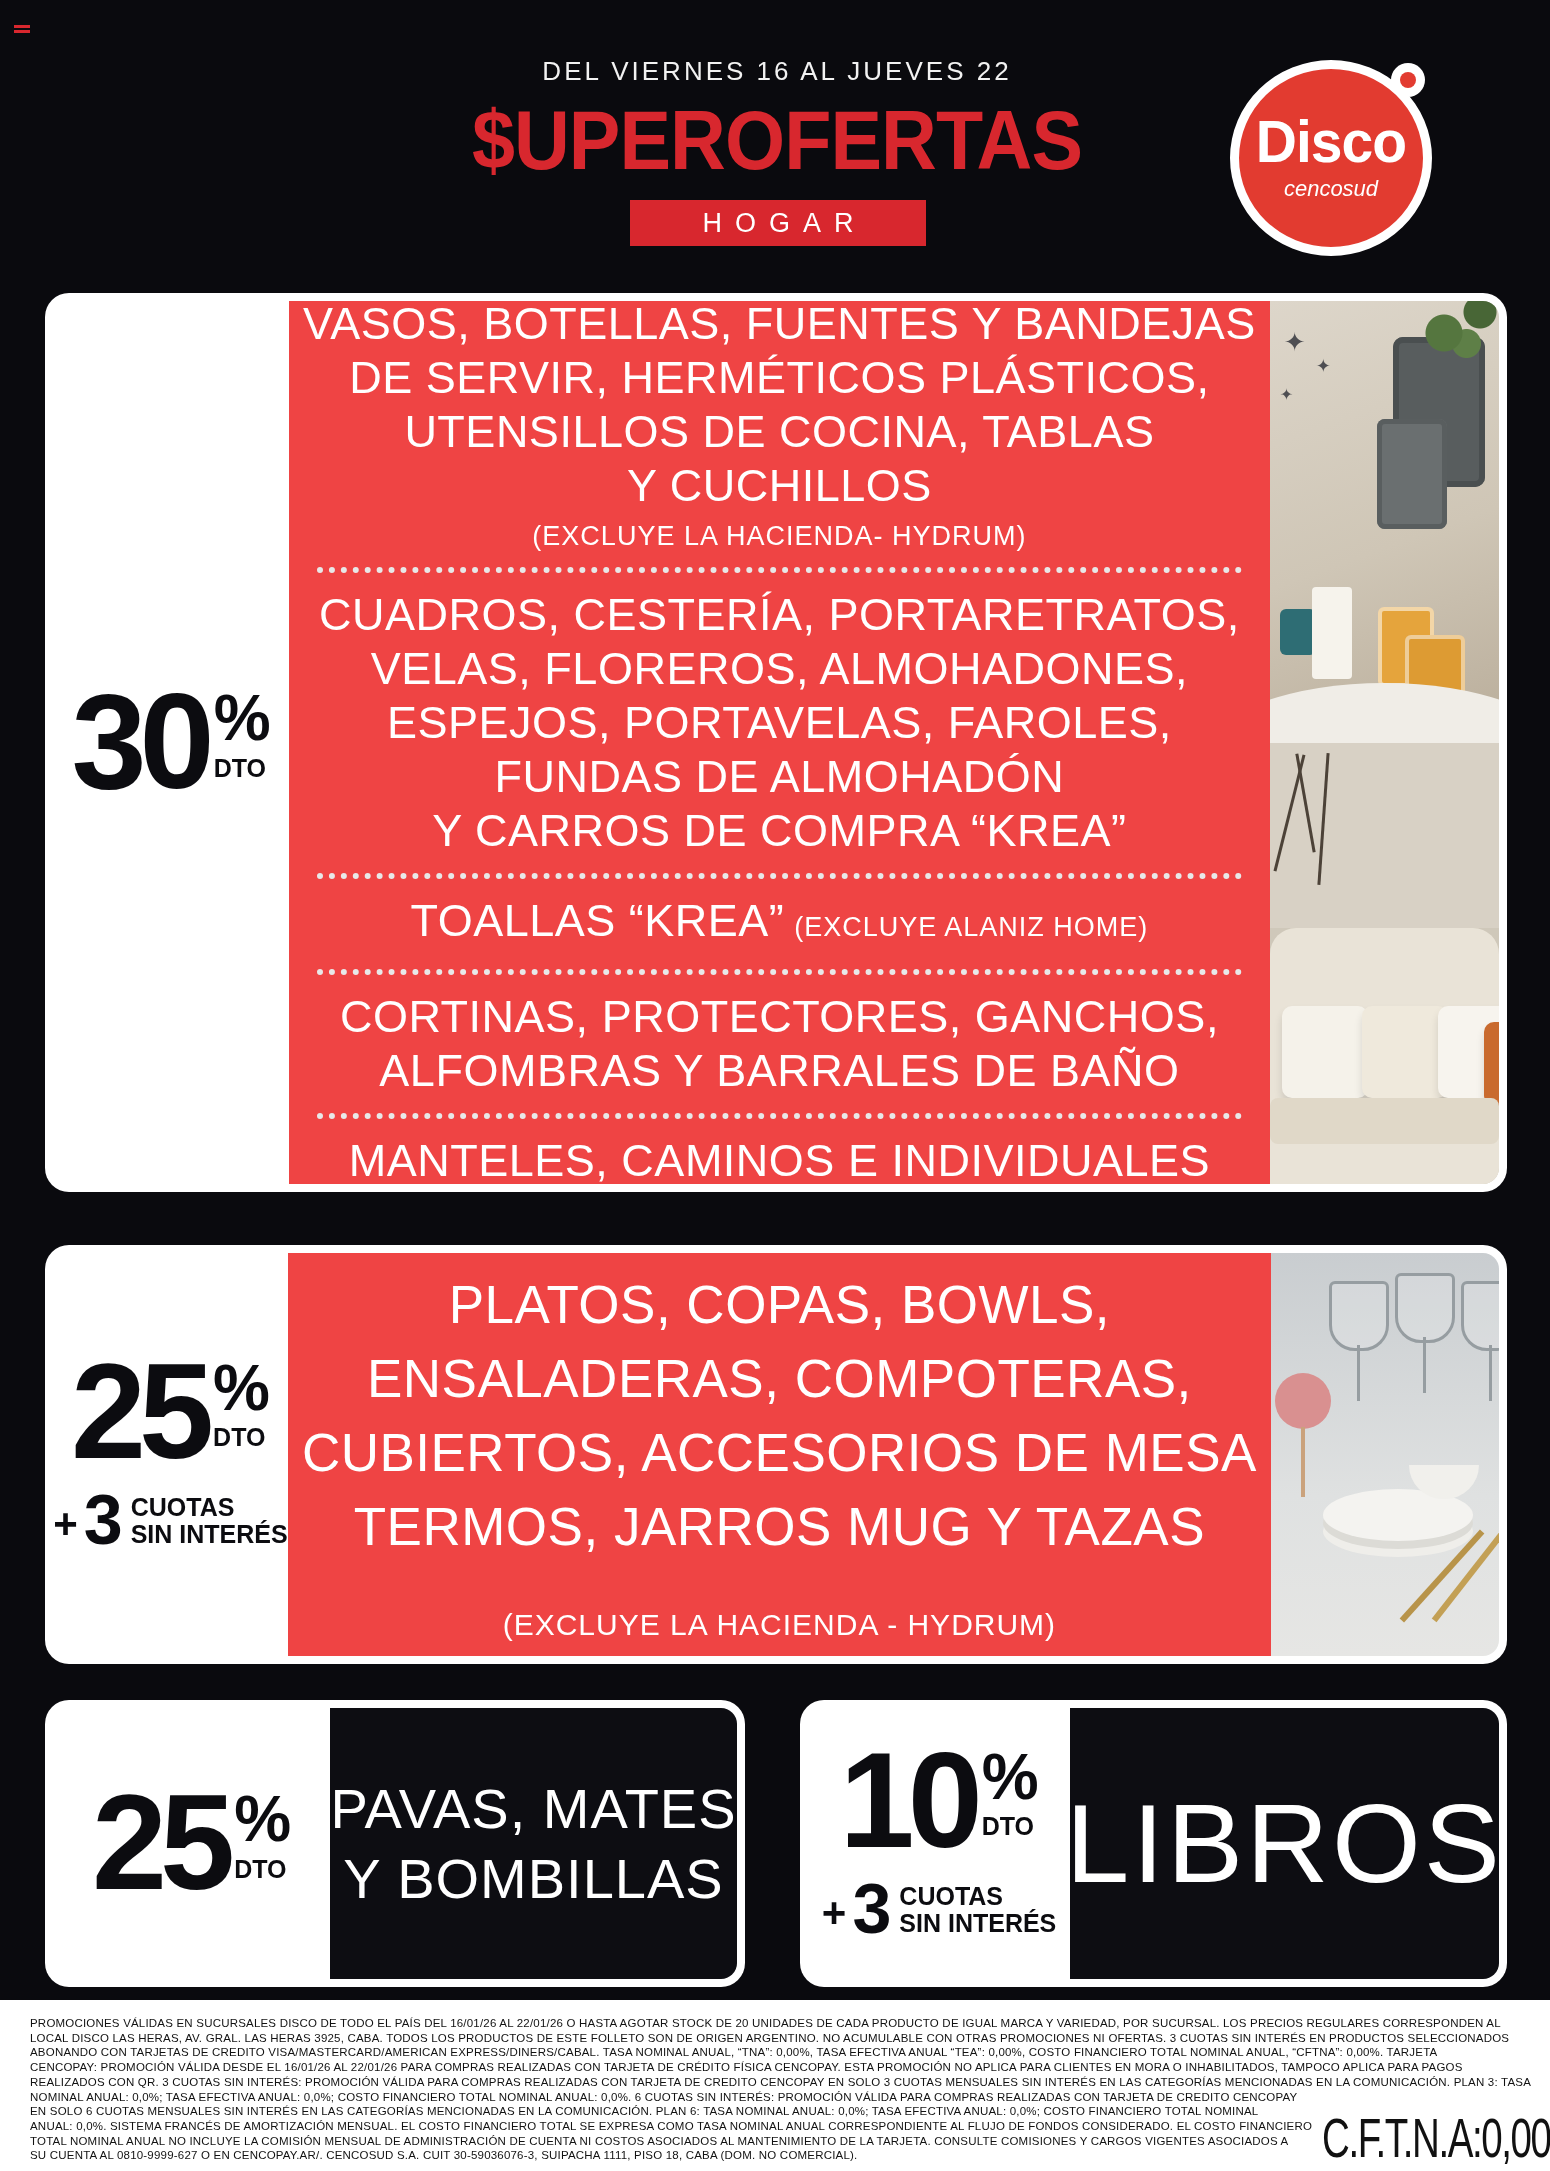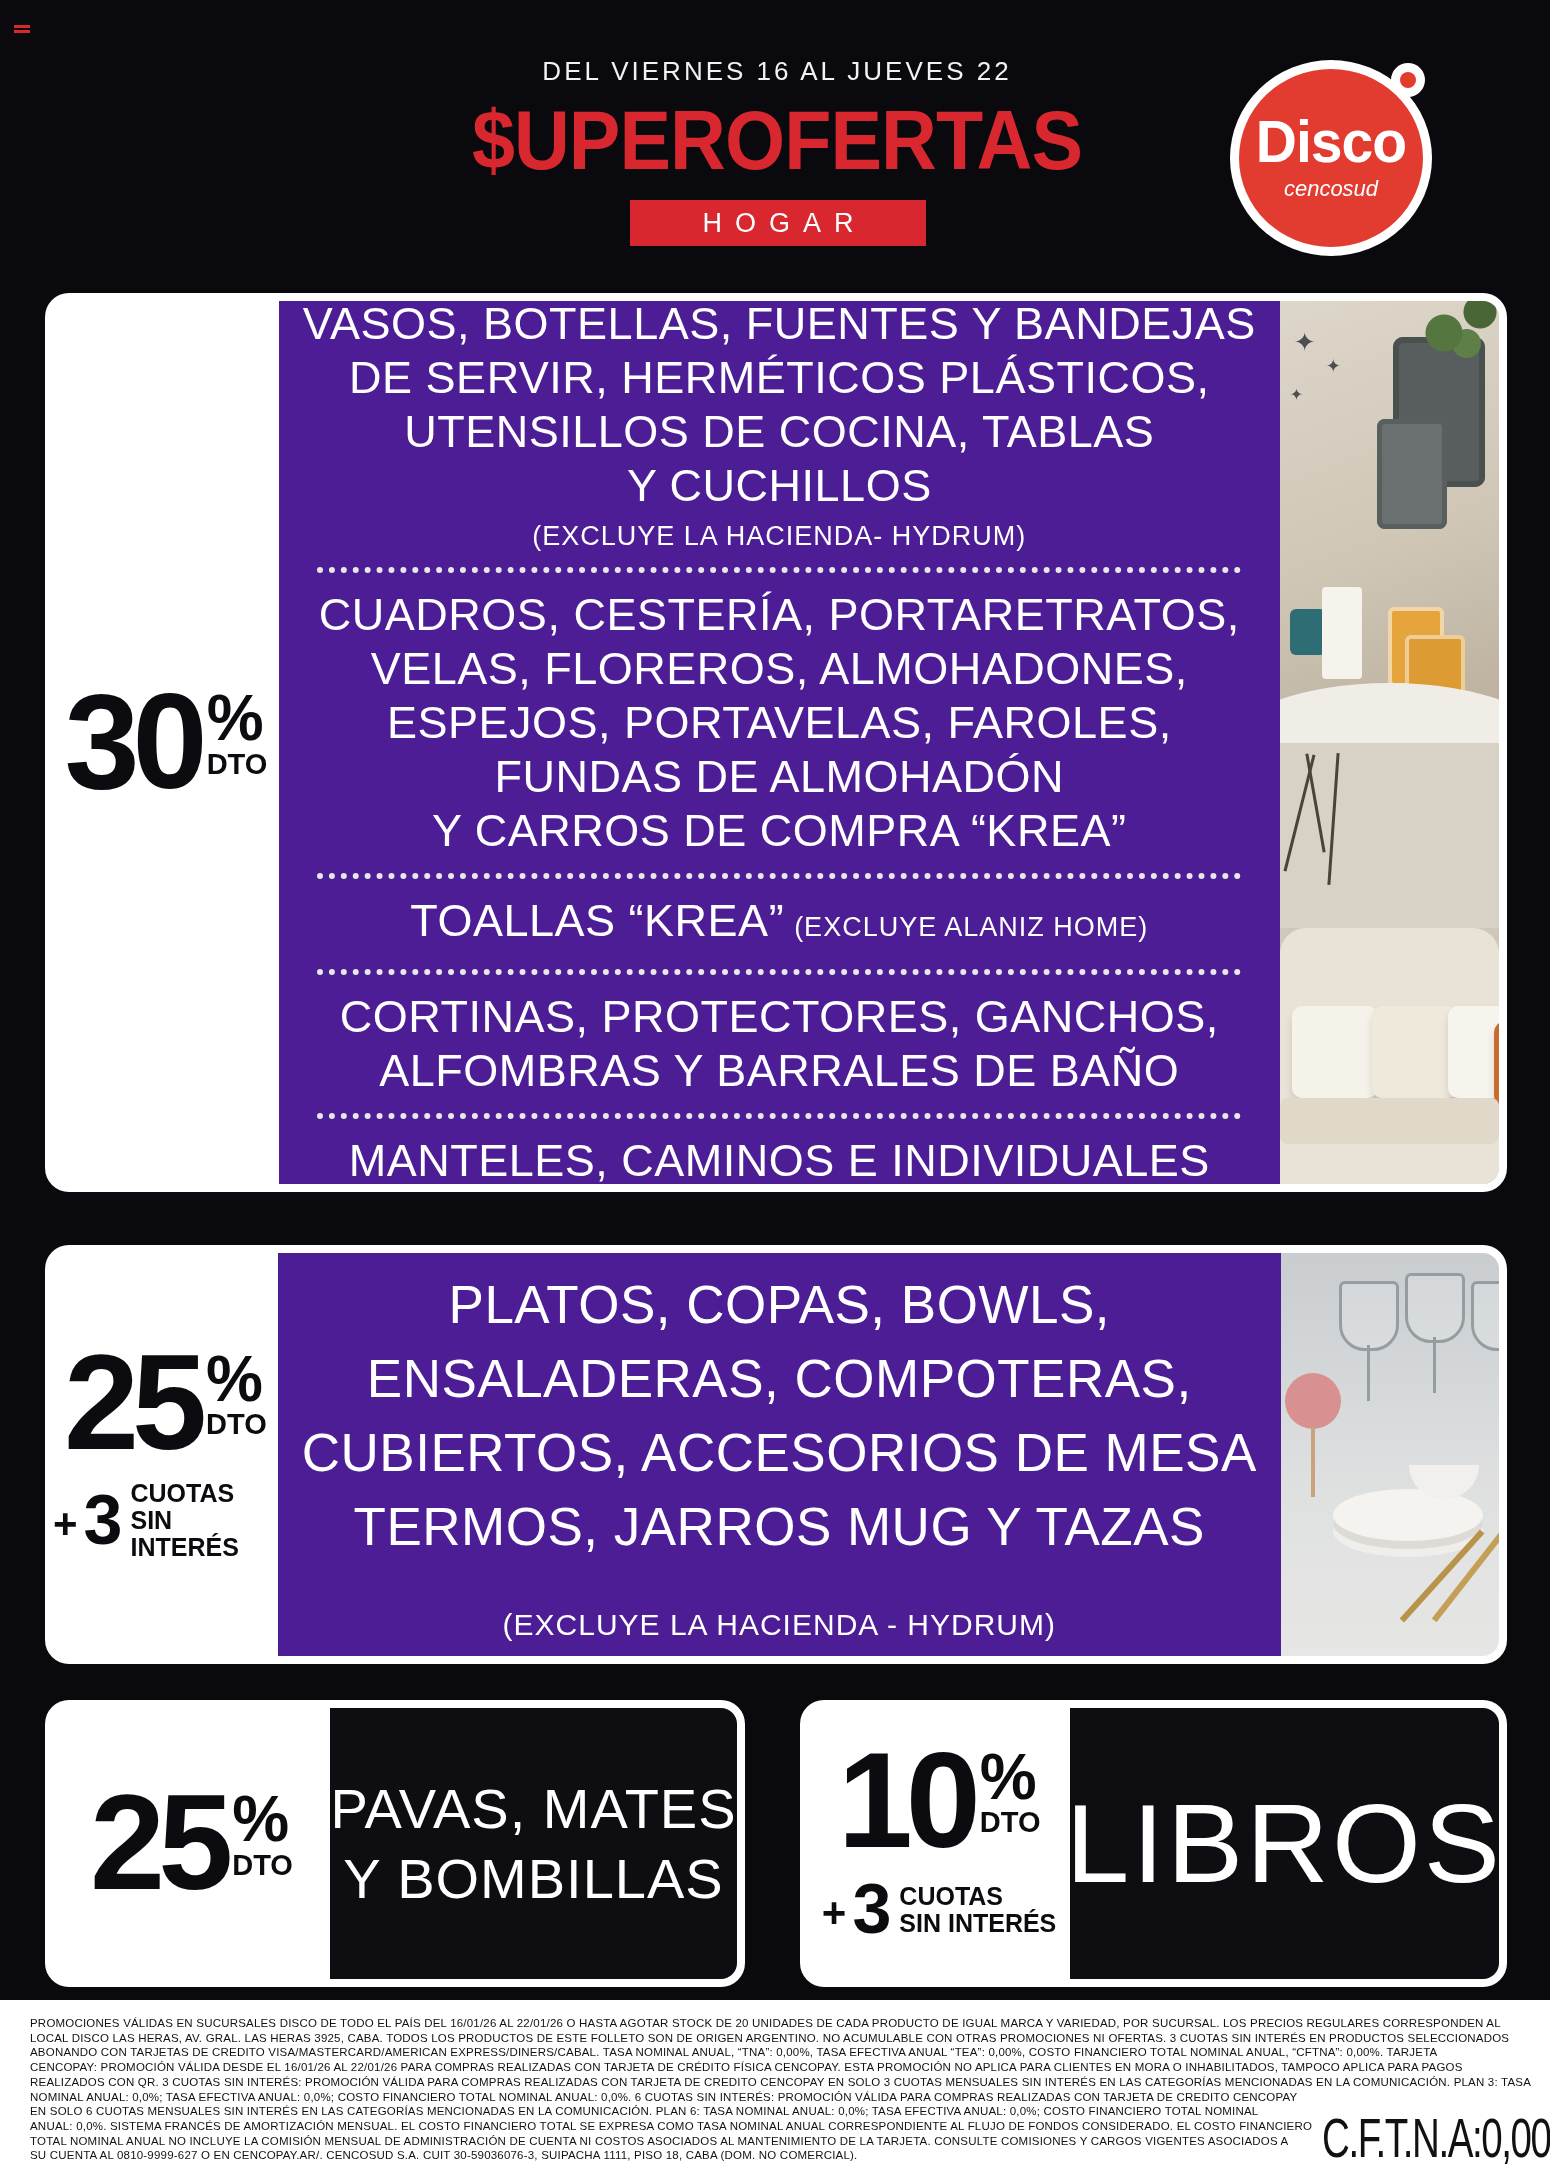--- a/index.html
+++ b/index.html
@@ -21,29 +21,29 @@
   .logo-dot{position:absolute;right:-2px;top:-6px;width:34px;height:34px;background:#fff;border-radius:50%;}
   .logo-dot i{position:absolute;left:9px;top:9px;width:16px;height:16px;background:#e23b30;border-radius:50%;display:block;}
   
   .sec{position:absolute;left:45px;width:1462px;background:#fff;border-radius:24px;padding:8px;
        box-sizing:border-box;display:flex;}
   #sec1{top:293px;height:899px;}
   #sec2{top:1245px;height:419px;}
   #sec3a{top:1700px;height:287px;width:700px;}
   #sec3b{top:1700px;height:287px;left:800px;width:707px;}
   .dcol{width:277px;display:flex;flex-direction:column;align-items:center;justify-content:center;color:#0c0c10;}
-  .bpanel{flex:1;background:#4c1d95;color:#fff;display:flex;flex-direction:column;align-items:center;
-          justify-content:center;text-align:center;padding:10px 24px;box-sizing:border-box;}
+  .bpanel{flex:1;background:#ef4444;color:#fff;display:flex;flex-direction:column;align-items:center;
+          justify-content:center;text-align:center;padding:10px 14px;box-sizing:border-box;}
   .photos{width:269px;display:flex;flex-direction:column;border-radius:0 16px 16px 0;overflow:hidden;}
   
   .disc{display:flex;align-items:flex-start;}
   .disc .val{font-size:135px;font-weight:800;line-height:0.82;letter-spacing:-7px;}
   .disc .side{display:flex;flex-direction:column;align-items:flex-start;margin-left:6px;padding-top:4px;}
   .disc .pct{font-size:64px;font-weight:800;line-height:0.85;}
-  .disc .dto{font-size:29px;font-weight:800;margin-top:2px;letter-spacing:0px;}
+  .disc .dto{font-size:25px;font-weight:800;margin-top:8px;letter-spacing:0px;}
   .cuo{display:flex;align-items:center;margin-top:22px;}
   .cuo .plus{font-size:42px;font-weight:800;margin-top:6px;}
   .cuo .n{font-size:70px;font-weight:800;margin:0 8px 0 6px;line-height:0.9;}
   .cuo .lbl{display:flex;flex-direction:column;text-align:left;font-size:25px;font-weight:800;line-height:1.08;}
   
   .ln{font-size:45px;line-height:54px;font-weight:400;letter-spacing:0.5px;white-space:nowrap;}
   .pnote{font-size:27px;margin-top:8px;letter-spacing:1px;}
   .inote{font-size:27px;letter-spacing:1px;margin-left:10px;}
   .sep{border-top:6px dotted #e8e8e8;width:97%;margin:15px 0;}
   .ln2{font-size:53px;line-height:74px;font-weight:400;letter-spacing:0.5px;white-space:nowrap;text-align:right;}

